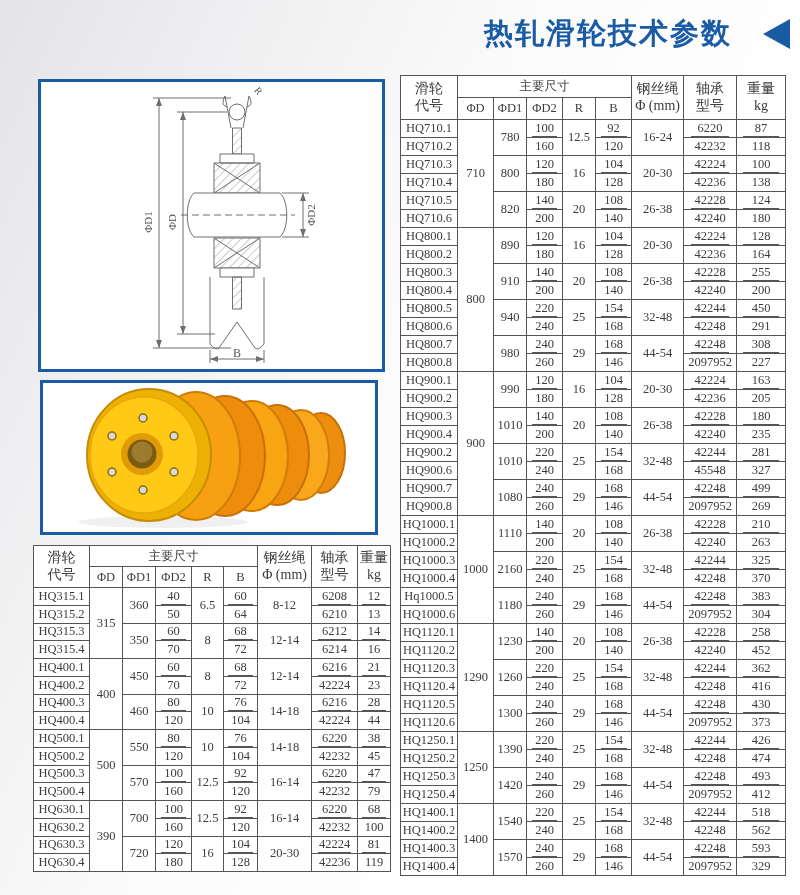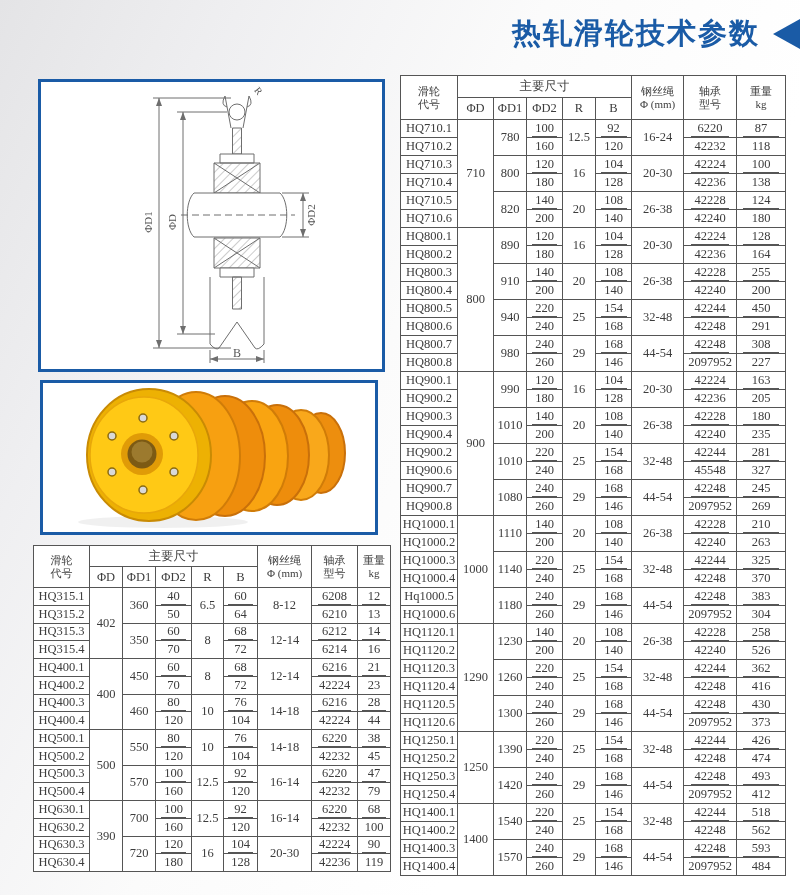--- a/index.html
+++ b/index.html
@@ -2,21 +2,21 @@
 <html><head>
 <meta charset="utf-8">
 <style>
   html,body{margin:0;padding:0;}
   body{
     width:800px;height:895px;position:relative;overflow:hidden;
     background:linear-gradient(115deg,#e4e4e6 0%,#efeff1 20%,#fbfbfb 45%,#ffffff 70%);
     font-family:"Liberation Serif","DejaVu Serif",serif;color:#3e3e3e;
   }
   
-  .header{position:absolute;top:14px;right:0;display:flex;align-items:center;gap:13px;}
+  .header{position:absolute;top:14px;right:10px;display:flex;align-items:center;gap:31px;}
   .page-title{
     font-family:"DejaVu Sans","Liberation Sans",sans-serif;
     font-size:29px;font-weight:bold;color:#1a5ba6;letter-spacing:2px;
   }
   .tri-left{width:0;height:0;border-top:15px solid transparent;border-bottom:15px solid transparent;
     border-right:27px solid #1a5ba6;}
   
   .frame{position:absolute;background:#ffffff;border:3px solid #1a5ba6;box-sizing:border-box;}
   #drawing-box{left:38px;top:79px;width:347px;height:293px;}
   #photo-box{left:40px;top:380px;width:338px;height:155px;}
@@ -26,21 +26,21 @@
   #left-table{left:33px;top:545px;width:357px;}
   #right-table{left:400px;top:75px;width:385px;}
   table.spec{border-collapse:collapse;table-layout:fixed;width:100%;background:#ffffff;
     font-family:"Liberation Serif","DejaVu Serif",serif;color:#3c3c3c;}
   table.spec th,table.spec td{
     border:1px solid #555;text-align:center;vertical-align:middle;
     padding:0;font-weight:normal;overflow:hidden;white-space:nowrap;
   }
   table.spec th{font-size:12.5px;}
   table.spec td{font-size:12.5px;}
-  .hl{line-height:1.15;font-size:11px;}
+  .hl{line-height:1.15;font-size:14px;}
   #right-table thead tr{height:22px;}
   #left-table thead tr{height:21px;}
   #right-table tbody tr{height:18px;}
   #left-table tbody tr{height:17.75px;}
   
   td.nb{border-bottom:0;position:relative;}
   td.nb::after{content:"";position:absolute;left:13%;right:13%;bottom:0;border-bottom:1px solid #555;}
   td.nt{border-top:0;}
   
   td.gb{border-bottom:3px double #555;}
@@ -193,21 +193,21 @@
           <th class="sub">ΦD</th>
           <th class="sub">ΦD1</th>
           <th class="sub">ΦD2</th>
           <th class="sub">R</th>
           <th class="sub">B</th>
         </tr>
       </thead>
       <tbody>
         <tr>
           <td class="codecol">HQ315.1</td>
-          <td class="gb" rowspan="4">402</td>
+          <td class="gb" rowspan="4">315</td>
           <td class="gb" rowspan="2">360</td>
           <td class="nb">40</td>
           <td class="gb" rowspan="2">6.5</td>
           <td class="nb">60</td>
           <td class="gb" rowspan="2">8-12</td>
           <td class="nb">6208</td>
           <td class="nb">12</td>
         </tr>
         <tr>
           <td class="codecol gb">HQ315.2</td>
@@ -322,21 +322,21 @@
           <td class="nt gb">100</td>
         </tr>
         <tr>
           <td class="codecol">HQ630.3</td>
           <td class="gb" rowspan="2">720</td>
           <td class="nb">120</td>
           <td class="gb" rowspan="2">16</td>
           <td class="nb">104</td>
           <td class="gb" rowspan="2">20-30</td>
           <td class="nb">42224</td>
-          <td class="nb">90</td>
+          <td class="nb">81</td>
         </tr>
         <tr>
           <td class="codecol gb">HQ630.4</td>
           <td class="nt gb">180</td>
           <td class="nt gb">128</td>
           <td class="nt gb">42236</td>
           <td class="nt gb">119</td>
         </tr>
       </tbody>
     </table>
@@ -557,21 +557,21 @@
           <td class="nt gb">327</td>
         </tr>
         <tr>
           <td class="codecol">HQ900.7</td>
           <td class="gb" rowspan="2">1080</td>
           <td class="nb">240</td>
           <td class="gb" rowspan="2">29</td>
           <td class="nb">168</td>
           <td class="gb" rowspan="2">44-54</td>
           <td class="nb">42248</td>
-          <td class="nb">245</td>
+          <td class="nb">499</td>
         </tr>
         <tr>
           <td class="codecol gb">HQ900.8</td>
           <td class="nt gb">260</td>
           <td class="nt gb">146</td>
           <td class="nt gb">2097952</td>
           <td class="nt gb">269</td>
         </tr>
         <tr>
           <td class="codecol">HQ1000.1</td>
@@ -586,21 +586,21 @@
         </tr>
         <tr>
           <td class="codecol gb">HQ1000.2</td>
           <td class="nt gb">200</td>
           <td class="nt gb">140</td>
           <td class="nt gb">42240</td>
           <td class="nt gb">263</td>
         </tr>
         <tr>
           <td class="codecol">HQ1000.3</td>
-          <td class="gb" rowspan="2">1140</td>
+          <td class="gb" rowspan="2">2160</td>
           <td class="nb">220</td>
           <td class="gb" rowspan="2">25</td>
           <td class="nb">154</td>
           <td class="gb" rowspan="2">32-48</td>
           <td class="nb">42244</td>
           <td class="nb">325</td>
         </tr>
         <tr>
           <td class="codecol gb">HQ1000.4</td>
           <td class="nt gb">240</td>
@@ -634,21 +634,21 @@
           <td class="nb">108</td>
           <td class="gb" rowspan="2">26-38</td>
           <td class="nb">42228</td>
           <td class="nb">258</td>
         </tr>
         <tr>
           <td class="codecol gb">HQ1120.2</td>
           <td class="nt gb">200</td>
           <td class="nt gb">140</td>
           <td class="nt gb">42240</td>
-          <td class="nt gb">526</td>
+          <td class="nt gb">452</td>
         </tr>
         <tr>
           <td class="codecol">HQ1120.3</td>
           <td class="gb" rowspan="2">1260</td>
           <td class="nb">220</td>
           <td class="gb" rowspan="2">25</td>
           <td class="nb">154</td>
           <td class="gb" rowspan="2">32-48</td>
           <td class="nb">42244</td>
           <td class="nb">362</td>
@@ -738,17 +738,17 @@
           <td class="nb">168</td>
           <td class="gb" rowspan="2">44-54</td>
           <td class="nb">42248</td>
           <td class="nb">593</td>
         </tr>
         <tr>
           <td class="codecol gb">HQ1400.4</td>
           <td class="nt gb">260</td>
           <td class="nt gb">146</td>
           <td class="nt gb">2097952</td>
-          <td class="nt gb">484</td>
+          <td class="nt gb">329</td>
         </tr>
       </tbody>
     </table>
   </div>
 
 </body></html>

